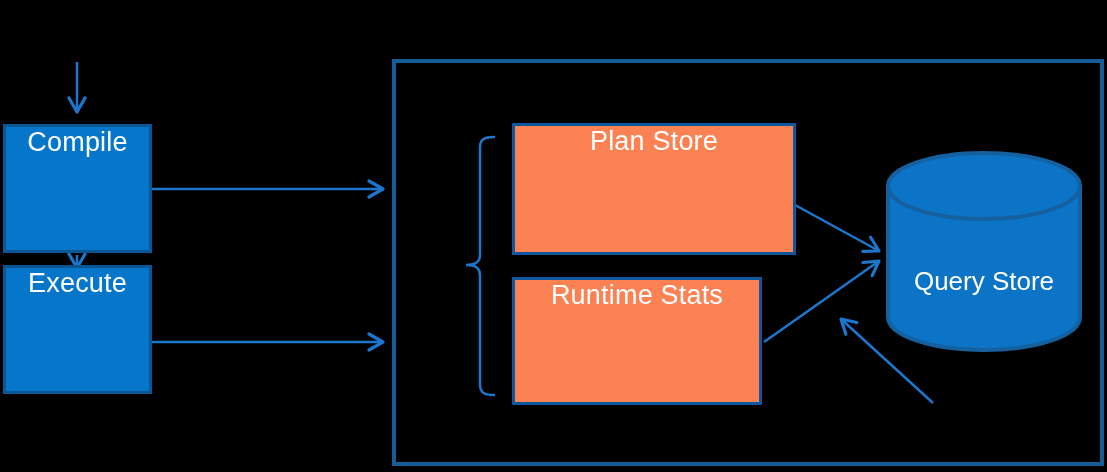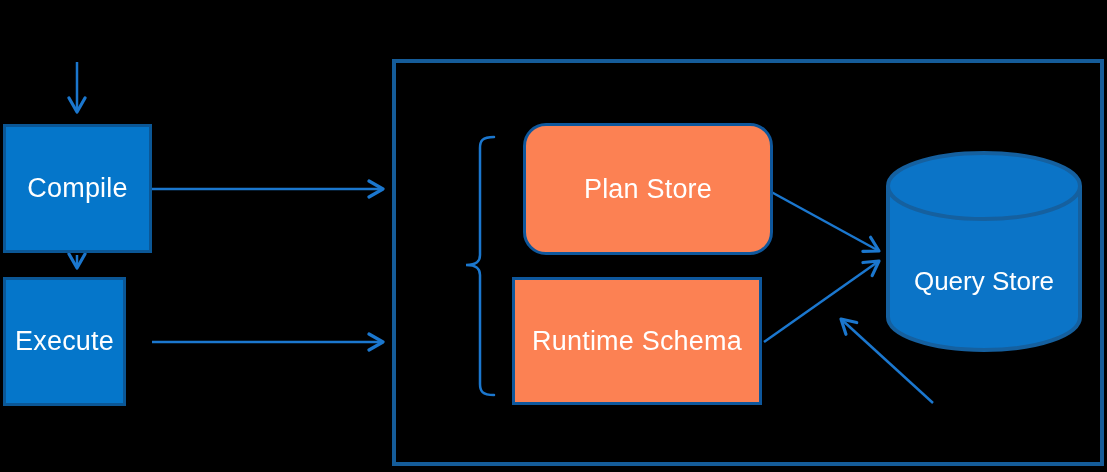--- a/index.html
+++ b/index.html
@@ -7,28 +7,28 @@
     position:relative;width:1107px;height:472px;background:#000000;
     font-family:"Liberation Sans","DejaVu Sans",sans-serif;overflow:hidden;
   }
   .stage *{box-sizing:border-box;}
   .layer-svg{position:absolute;left:0;top:0;width:1107px;height:472px;pointer-events:none;}
   .container-rect{
     position:absolute;left:392px;top:59px;width:712px;height:407px;
     border:4px solid #155C99;background:transparent;
   }
   .node{
-    position:absolute;display:flex;align-items:center;justify-content:center;
+    position:absolute;display:flex;justify-content:center;
     color:#FFFFFF;font-size:27px;font-weight:400;letter-spacing:0.2px;
   }
   .node-blue{background:#0576CA;border:3px solid #0B5796;}
   .node-orange{background:#FC8153;border:3px solid #0E579C;}
   .node-compile{left:3px;top:124px;width:149px;height:129px;}
-  .node-execute{left:3px;top:277px;width:123px;height:129px;}
-  .node-plan{left:523px;top:123px;width:250px;height:132px;border-radius:23px;}
+  .node-execute{left:3px;top:265px;width:149px;height:129px;}
+  .node-plan{left:512px;top:123px;width:284px;height:132px;}
   .node-runtime{left:512px;top:277px;width:250px;height:128px;}
   .cyl-label{
     position:absolute;left:888px;top:240px;width:192px;
     color:#FFFFFF;font-size:26px;line-height:31px;text-align:center;margin-top:26px;
   }
 </style>
 </head>
 <body>
 
 <div class="stage">
@@ -66,20 +66,20 @@
 
   <div class="node node-blue node-execute">
     <span>Execute</span>
   </div>
 
   <div class="node node-orange node-plan">
     <span>Plan Store</span>
   </div>
 
   <div class="node node-orange node-runtime">
-    <span>Runtime Schema</span>
+    <span>Runtime Stats</span>
   </div>
 
   <div class="cyl-label">
     <div>Query Store</div>
   </div>
 
 </div>
 
 </body></html>

